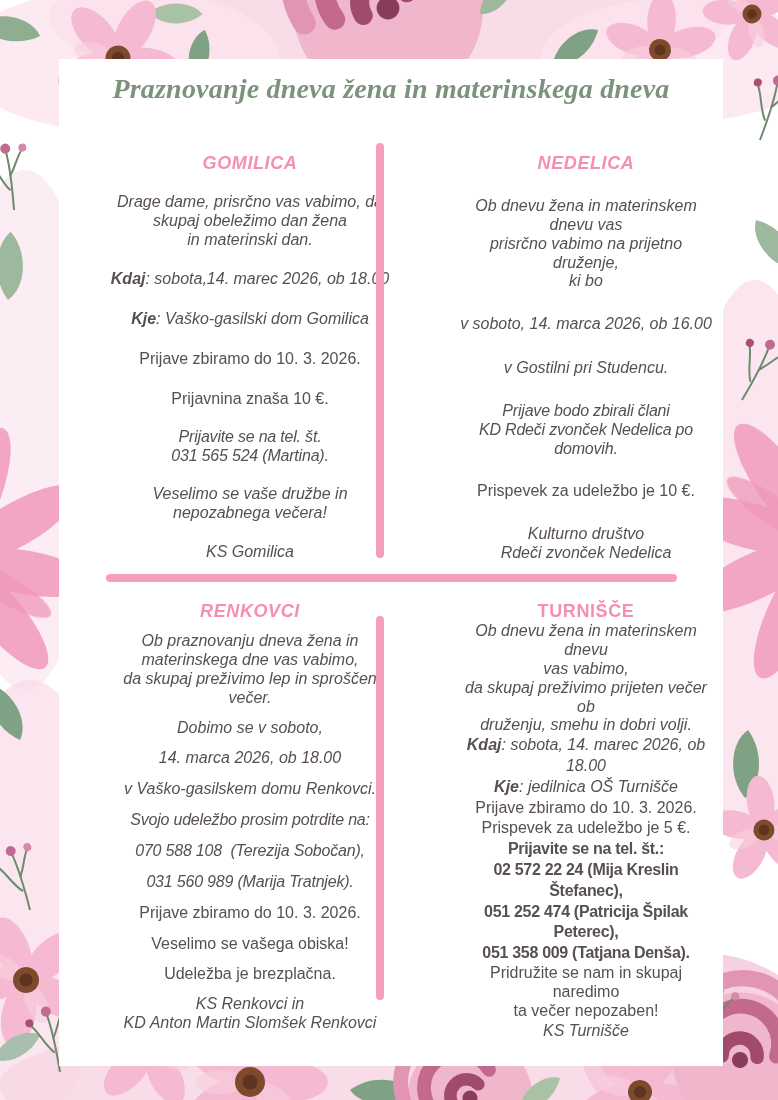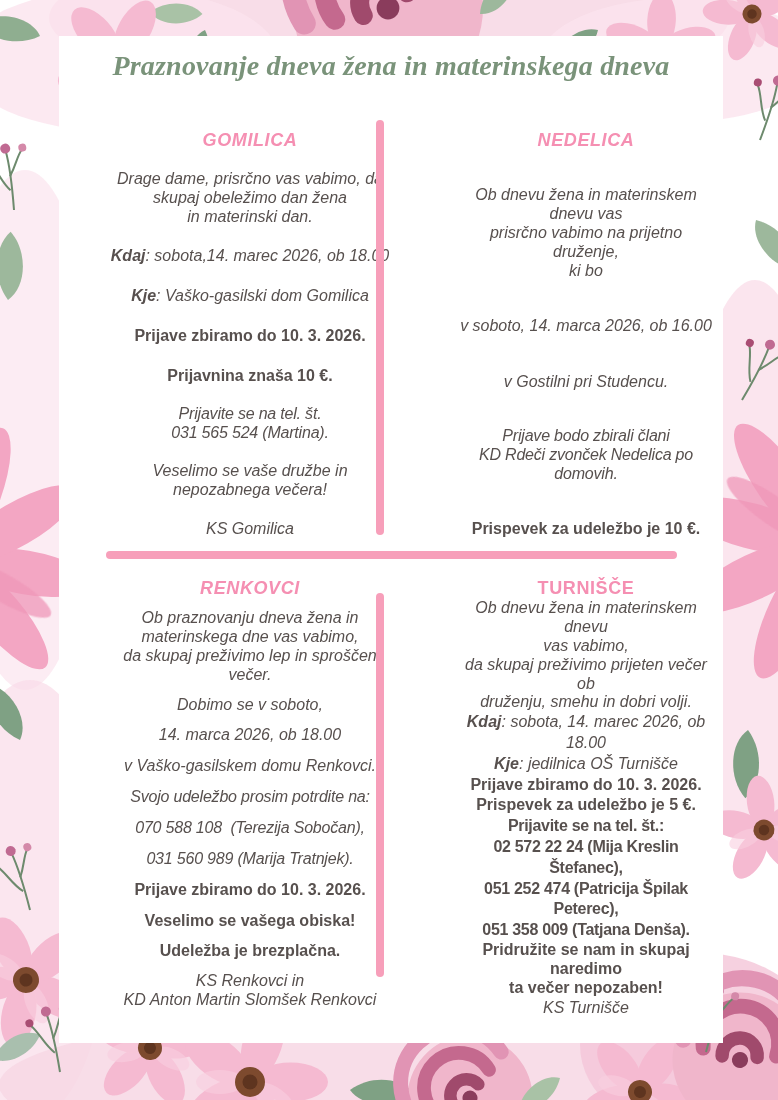--- a/index.html
+++ b/index.html
@@ -1,40 +1,40 @@
 <!DOCTYPE html>
 <html><head>
 <meta charset="utf-8">
 <style>
   html,body{margin:0;padding:0;background:#fff;}
   .page{position:relative;width:778px;height:1100px;overflow:hidden;background:#fff;
         font-family:"Liberation Sans",sans-serif;}
   .floral-bg{position:absolute;left:0;top:0;width:778px;height:1100px;}
-  .card{position:absolute;left:59px;top:36px;width:664px;height:1007px;background:#ffffff;}
+  .card{position:absolute;left:59px;top:59px;width:664px;height:1007px;background:#ffffff;}
   .title{margin:14px 0 0;text-align:center;font-family:"Liberation Serif",serif;
          font-style:italic;font-weight:700;font-size:28px;color:#7a937a;letter-spacing:.2px;}
   .half{position:relative;display:flex;box-sizing:border-box;}
   .half.top{margin-top:38px;height:420px;}
   .half.bottom{margin-top:9px;height:442px;}
   .hdivider{width:571px;height:8px;border-radius:4px;background:#f79fba;margin:11px auto 0;}
   .vdivider{position:absolute;left:317px;width:8px;border-radius:4px;background:#f79fba;}
   .half.top .vdivider{top:0;height:415px;}
   .half.bottom .vdivider{top:25px;height:384px;}
   .sec{box-sizing:border-box;display:flex;flex-direction:column;justify-content:space-between;
        text-align:center;color:#57504e;}
   .sec.left{width:382px;padding:10px 12px 0 12px;}
   .sec.right{flex:1;padding:10px 6px 0 14px;}
   .sec-title{margin:0;font-size:18px;font-weight:700;font-style:italic;color:#f58fb2;letter-spacing:.6px;}
   .sec-title.upright{font-style:normal;}
   .para{margin:0;font-size:16px;line-height:1.3;white-space:pre-wrap;}
   .para.tight{line-height:1.18;text-align:center;}
   .para.italic{font-style:italic;}
   .para.bold-italic{font-style:italic;font-weight:400;letter-spacing:-.2px;}
   .para.bold{font-weight:700;font-size:16px;letter-spacing:-.3px;}
-  .para.regular{font-style:normal;font-weight:bold;}
+  .para.regular{font-style:normal;}
   .lbl{font-weight:700;font-style:italic;}
 </style>
 </head>
 <body>
 
 <div class="page">
 
   <svg class="floral-bg" viewBox="0 0 778 1100" aria-hidden="true">
     <defs>
       <g id="leaf1">
@@ -153,20 +153,21 @@
           <p class="para italic">KS Gomilica</p>
         </section>
       <div class="vdivider"></div>
       <section class="sec right">
           <h2 class="sec-title">NEDELICA</h2>
           <p class="para italic tight">Ob dnevu žena in materinskem dnevu vas<br>prisrčno vabimo na prijetno druženje,<br>ki bo</p>
           <p class="para italic">v soboto, 14. marca 2026, ob 16.00</p>
           <p class="para italic">v Gostilni pri Studencu.</p>
           <p class="para bold-italic tight">Prijave bodo zbirali člani<br>KD Rdeči zvonček Nedelica po<br>domovih.</p>
           <p class="para regular">Prispevek za udeležbo je 10 €.</p>
+          <p class="para italic tight">Kulturno društvo<br>Rdeči zvonček Nedelica</p>
         </section>
     </div>
 
     <div class="hdivider"></div>
 
     <div class="half bottom">
       <section class="sec left">
           <h2 class="sec-title">RENKOVCI</h2>
           <p class="para italic tight">Ob praznovanju dneva žena in<br>materinskega dne vas vabimo,<br>da skupaj preživimo lep in sproščen<br>večer.</p>
           <p class="para italic">Dobimo se v soboto,</p>

